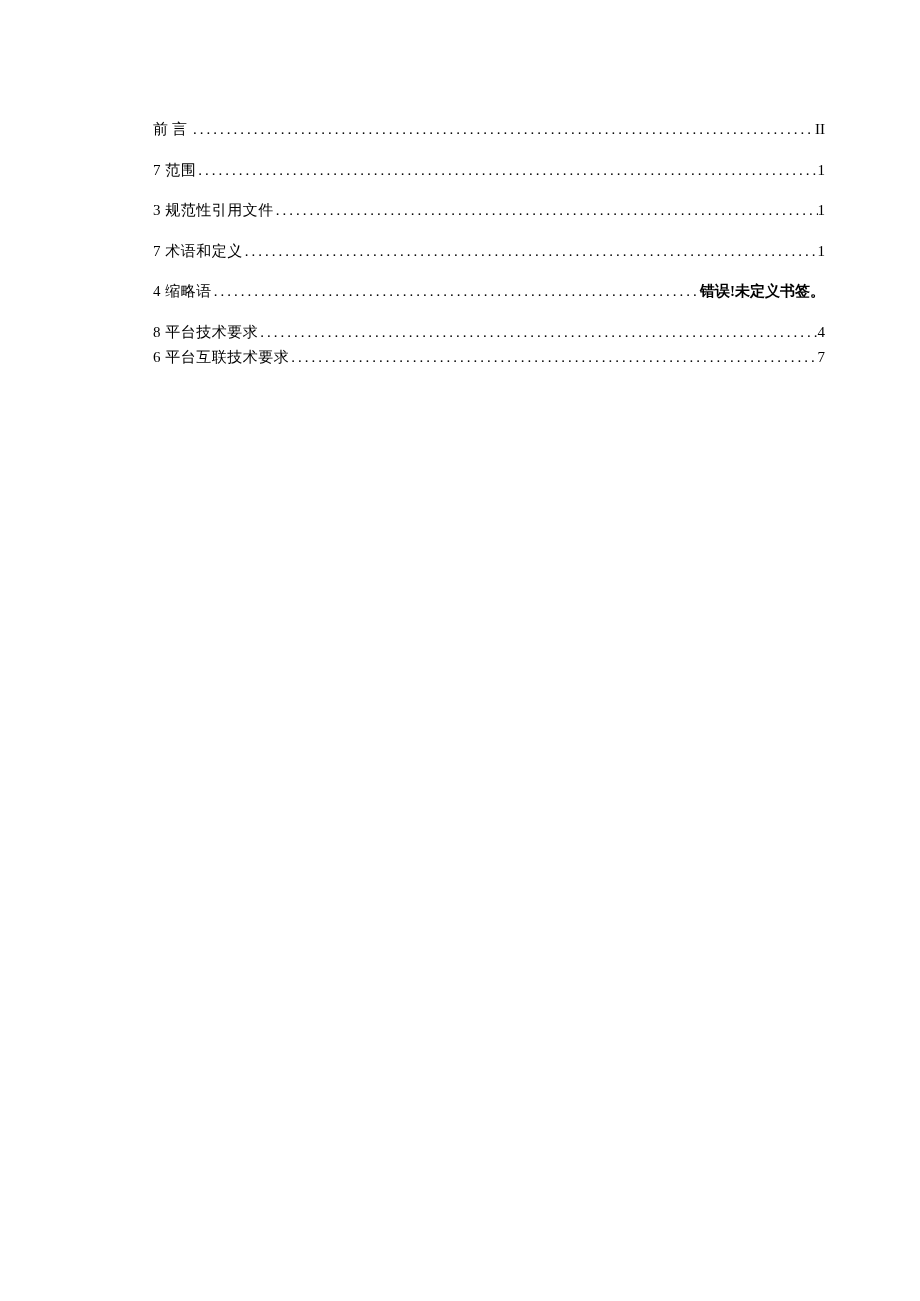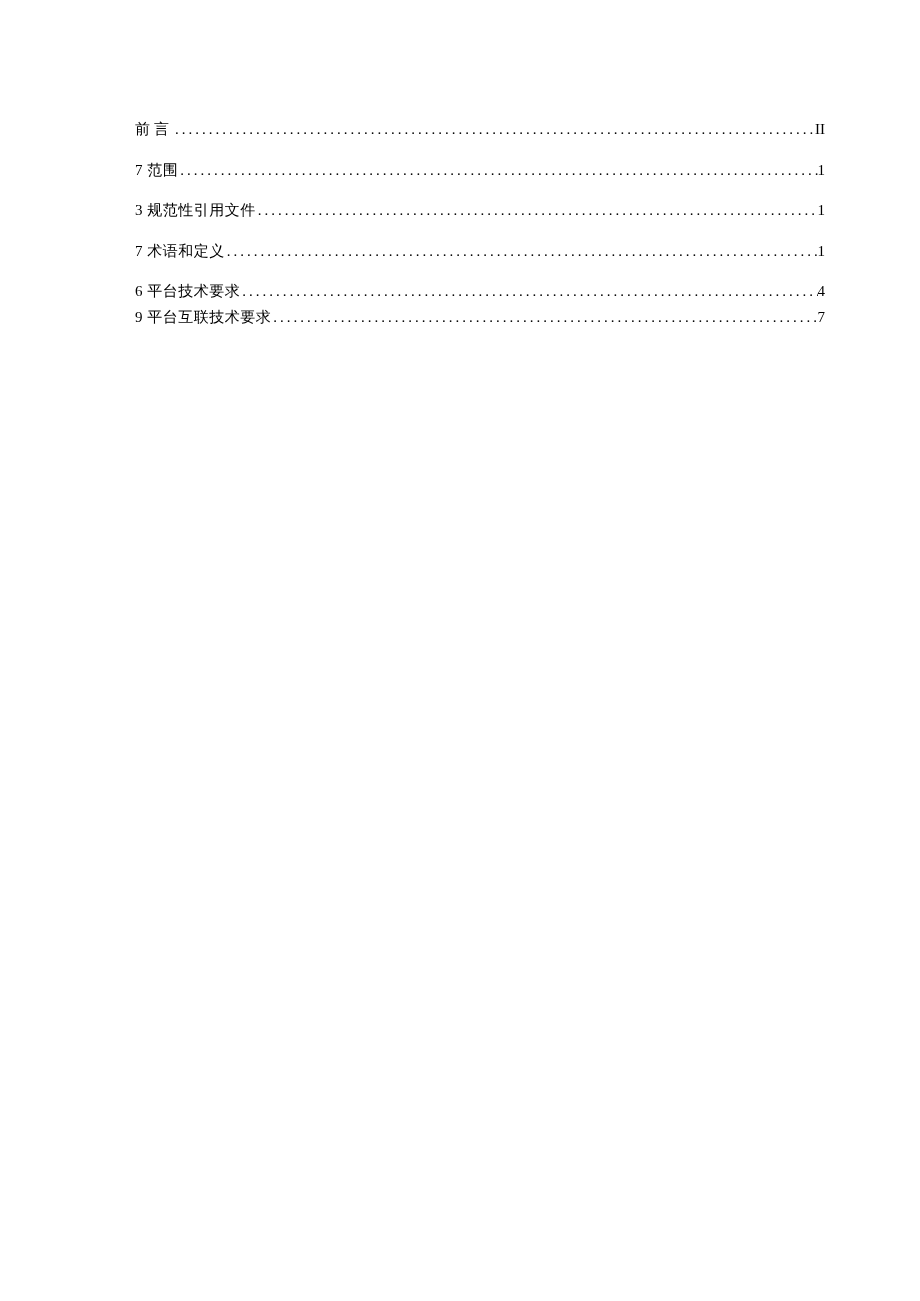--- a/index.html
+++ b/index.html
@@ -25,20 +25,21 @@
       margin-bottom: 18px;
       white-space: nowrap;
       line-height: 1.5;
     }
     .toc-entry.tight {
       margin-bottom: 3px;
     }
     .toc-label {
       flex-shrink: 0;
       letter-spacing: 0.5px;
+      margin-left: 18px;
     }
     .toc-label.spaced {
       letter-spacing: 4px;
     }
     .toc-dots {
       flex: 1;
       overflow: hidden;
       letter-spacing: 3px;
       color: #000000;
       padding: 0 2px;
@@ -70,23 +71,28 @@
   <div class="toc-entry">
     <span class="toc-label">3 规范性引用文件</span>
     <span class="toc-dots"></span>
     <span class="toc-page">1</span>
   </div>
   <div class="toc-entry">
     <span class="toc-label">7 术语和定义</span>
     <span class="toc-dots"></span>
     <span class="toc-page">1</span>
   </div>
+  <div class="toc-entry">
+    <span class="toc-label">4 缩略语</span>
+    <span class="toc-dots"></span>
+    <span class="toc-page error">错误!未定义书签。</span>
+  </div>
   <div class="toc-entry tight">
-    <span class="toc-label">6 平台技术要求</span>
+    <span class="toc-label">8 平台技术要求</span>
     <span class="toc-dots"></span>
     <span class="toc-page">4</span>
   </div>
   <div class="toc-entry">
-    <span class="toc-label">9 平台互联技术要求</span>
+    <span class="toc-label">6 平台互联技术要求</span>
     <span class="toc-dots"></span>
     <span class="toc-page">7</span>
   </div>
 </div>
 
 </body></html>

